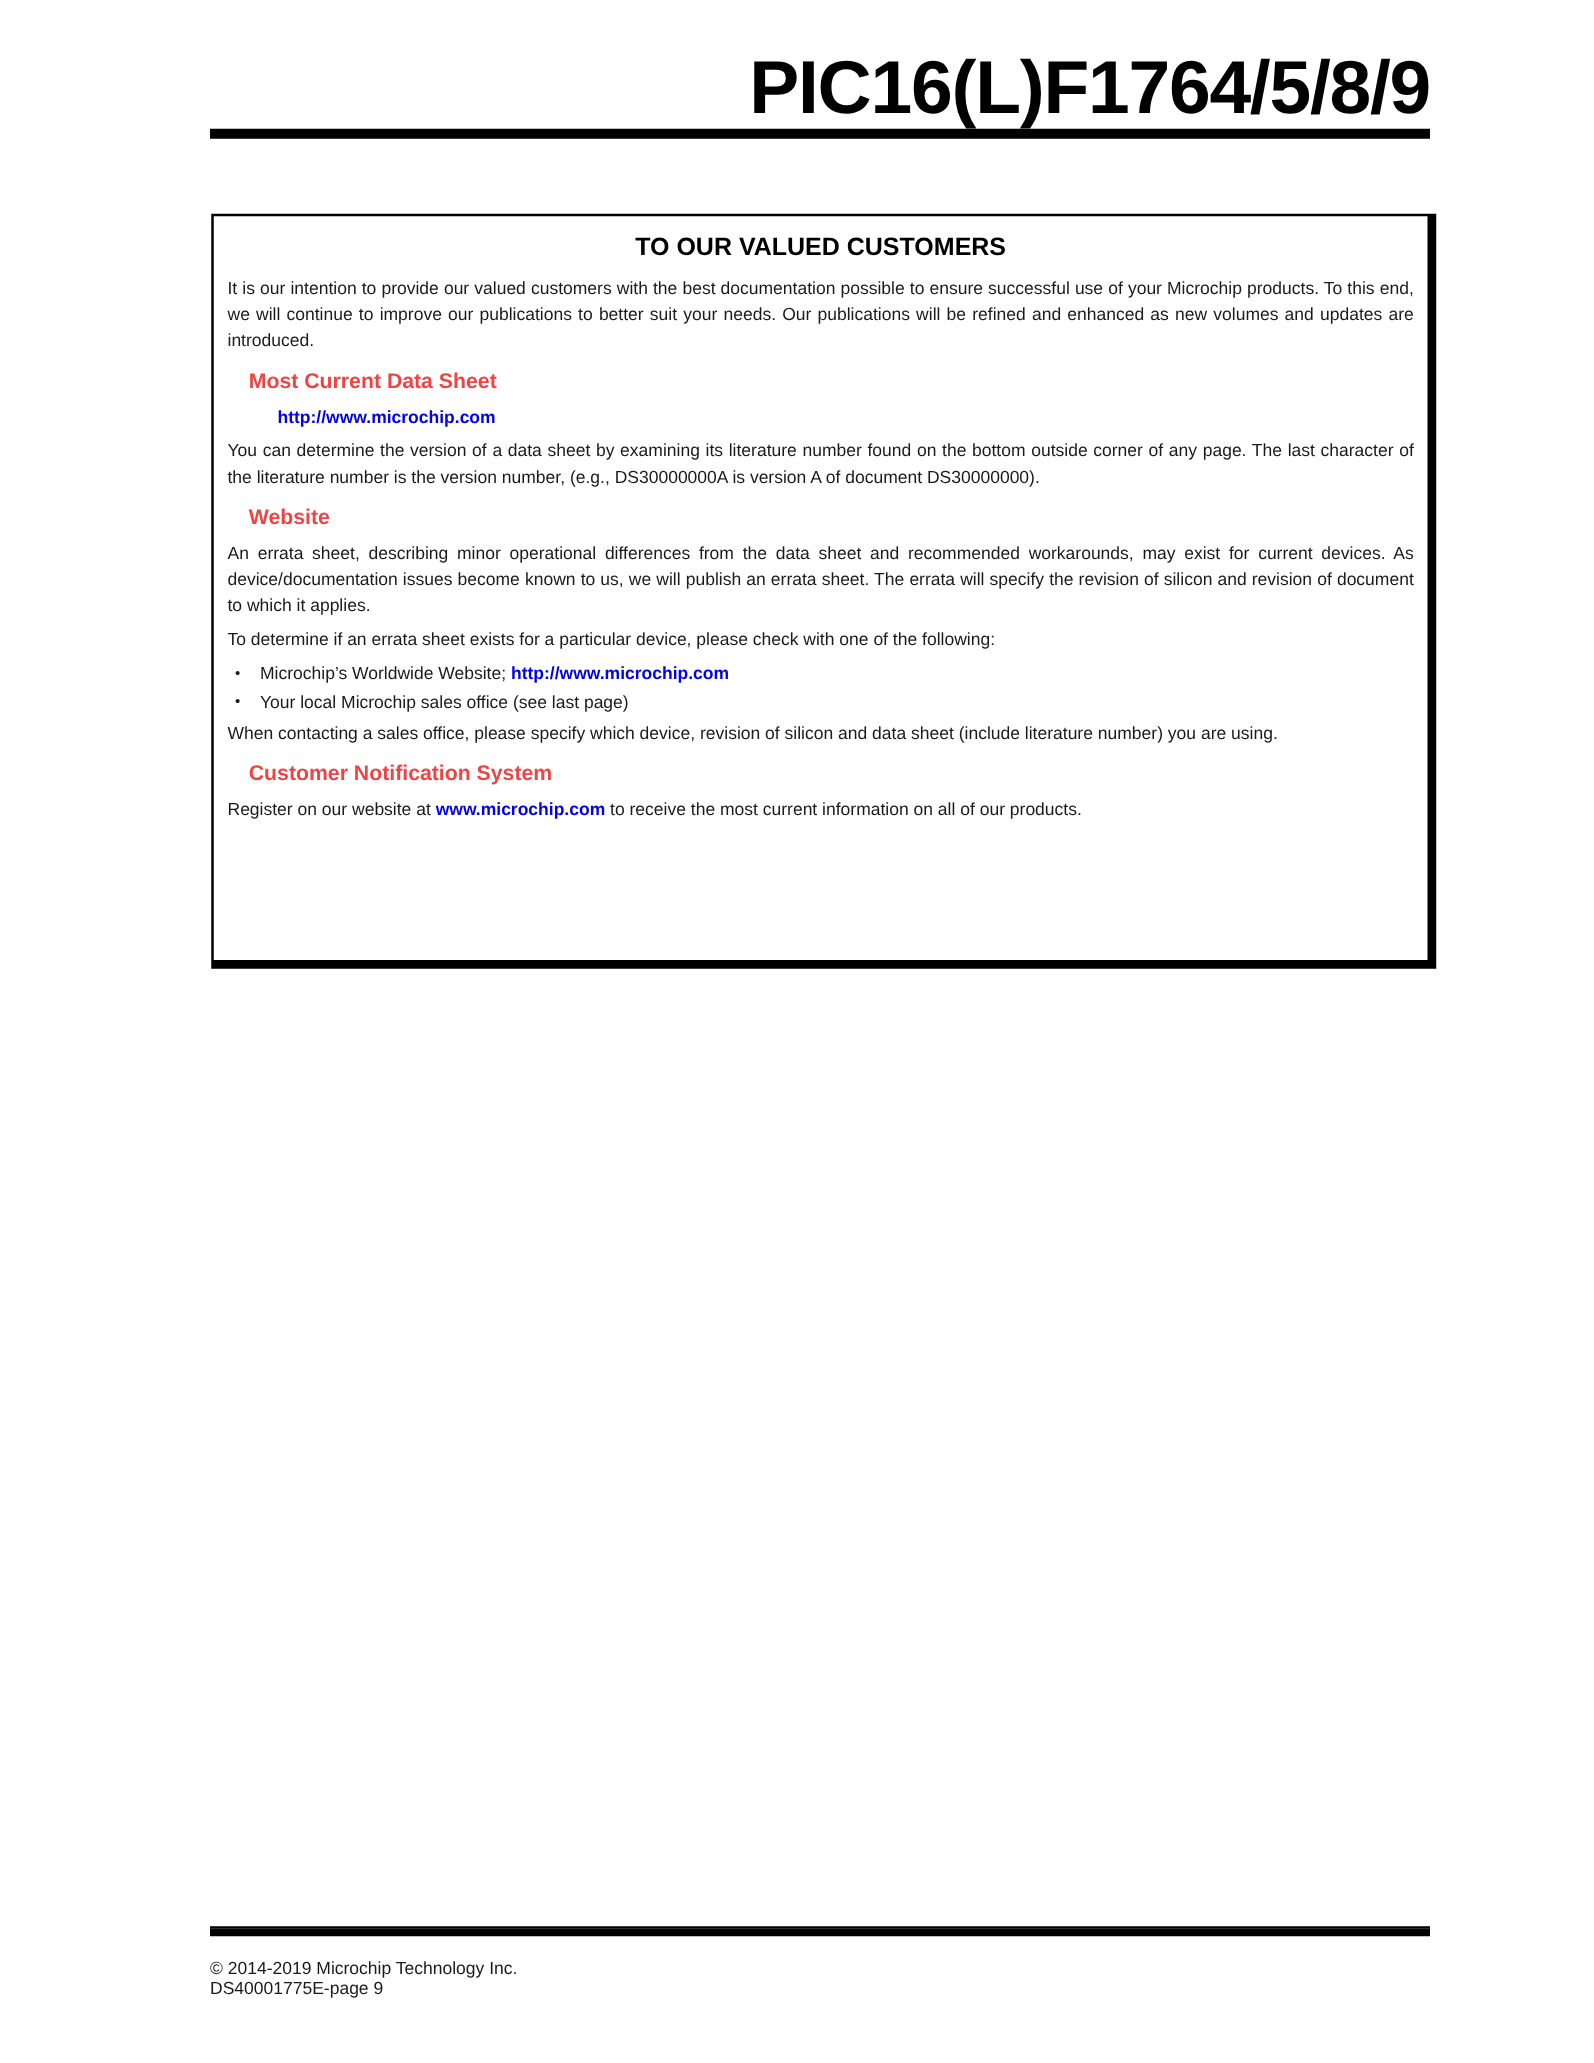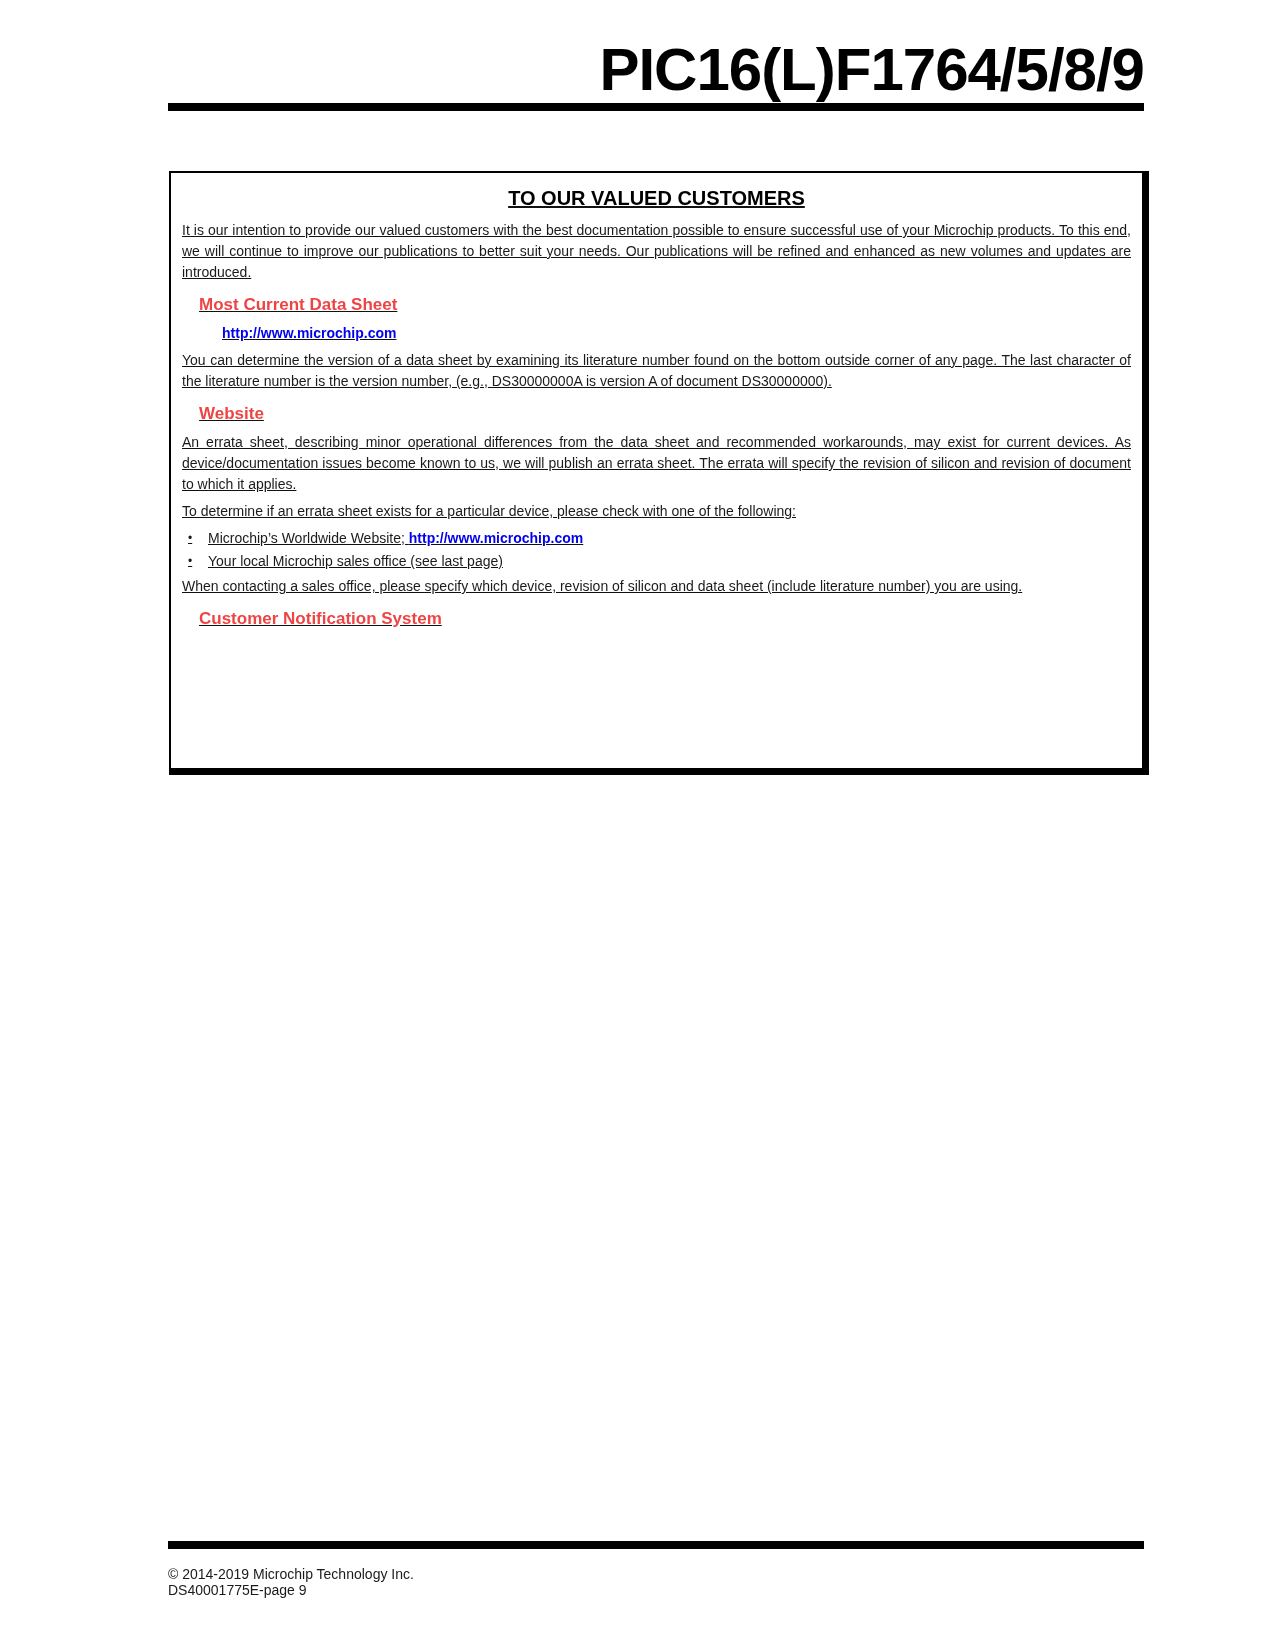--- a/index.html
+++ b/index.html
@@ -40,21 +40,20 @@
   .notice-box {
     position: absolute;
     top: 171px; left: 169px;
     width: 980px; height: 604px;
     border: 2px solid #000000;
     border-right-width: 7px;
     border-bottom-width: 7px;
     padding: 6px 11px 0 11px;
     overflow: hidden;
     background: #ffffff;
-    text-decoration: underline;
   }
   .notice-title {
     margin: 8px 0 10px 0;
     text-align: center;
     font-size: 20px;
     font-weight: bold;
     color: #000000;
   }
   .notice-box p {
     margin: 0 0 6px 0;
@@ -138,20 +137,21 @@
       <span><span>Microchip’s Worldwide Website; </span><a class="link">http://www.microchip.com</a></span>
     </div>
     <div class="bullet-row">
       <span class="bullet-glyph">•</span>
       <span>Your local Microchip sales office (see last page)</span>
     </div>
 
     <p style="margin-top:4px">When contacting a sales office, please specify which device, revision of silicon and data sheet (include literature number) you are using.</p>
 
     <h2>Customer Notification System</h2>
+    <p><span>Register on our website at </span><a class="link">www.microchip.com</a><span> to receive the most current information on all of our products.</span></p>
   </div>
 
   <div class="footer-rule"></div>
   <div class="footer-row">
     <span>© 2014-2019 Microchip Technology Inc.</span>
     <span>DS40001775E-page 9</span>
   </div>
 
 </div>
 

